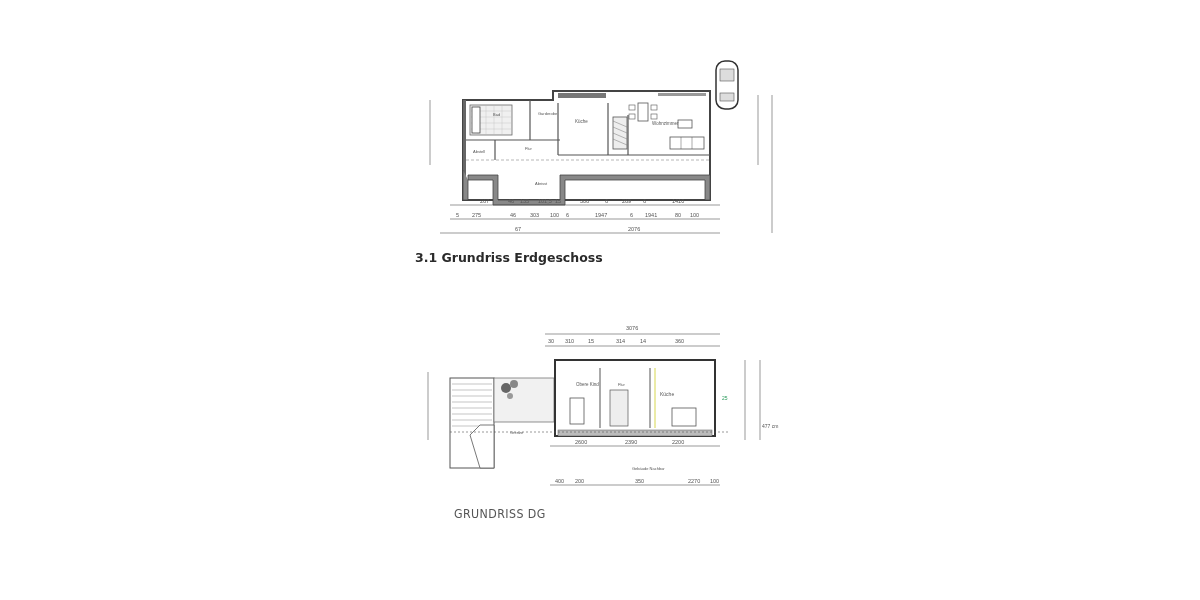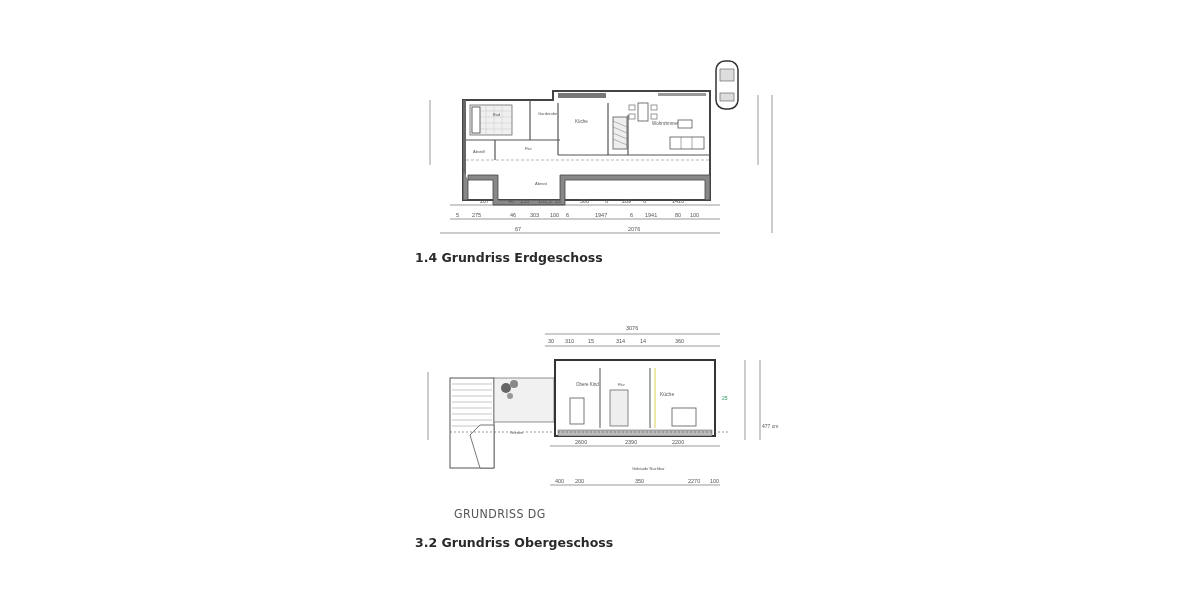--- a/index.html
+++ b/index.html
@@ -110,21 +110,21 @@
         <text x="195" y="162">1947</text>
         <text x="230" y="162">6</text>
         <text x="245" y="162">1941</text>
         <text x="275" y="162">80</text>
         <text x="290" y="162">100</text>
       <text x="115" y="176">67</text>
         <text x="228" y="176">2076</text>
     </g>
   </svg>
 
-  <div class="caption" style="top:250px">1.4 Grundriss Erdgeschoss</div>
+  <div class="caption" style="top:250px">3.1 Grundriss Erdgeschoss</div>
 
   <svg class="plan" style="left:10px;top:320px" width="380" height="180" viewBox="0 0 380 180">
 
     <g stroke="#555" stroke-width="0.6">
       <line x1="135" y1="14" x2="310" y2="14"></line>
       <line x1="135" y1="26" x2="310" y2="26"></line>
     </g>
     <g font-size="5.5">
       <text x="216" y="10">3076</text>
       <text x="138" y="23">30</text>
@@ -183,14 +183,13 @@
         <text x="225" y="163">350</text>
         <text x="278" y="163">2270</text>
         <text x="300" y="163">100</text>
       <text x="100" y="114" font-size="4">Grenze</text>
       <text x="222" y="150" font-size="4">Gebäude Nachbar</text>
       <text x="352" y="108" font-size="5">477 cm</text>
     </g>
   </svg>
 
   <div class="hand-title" style="left:54px;top:506px">GRUNDRISS DG</div>
-  <div class="caption" style="top:535px">3.2 Grundriss Obergeschoss</div>
 </div>
 
 </body></html>

